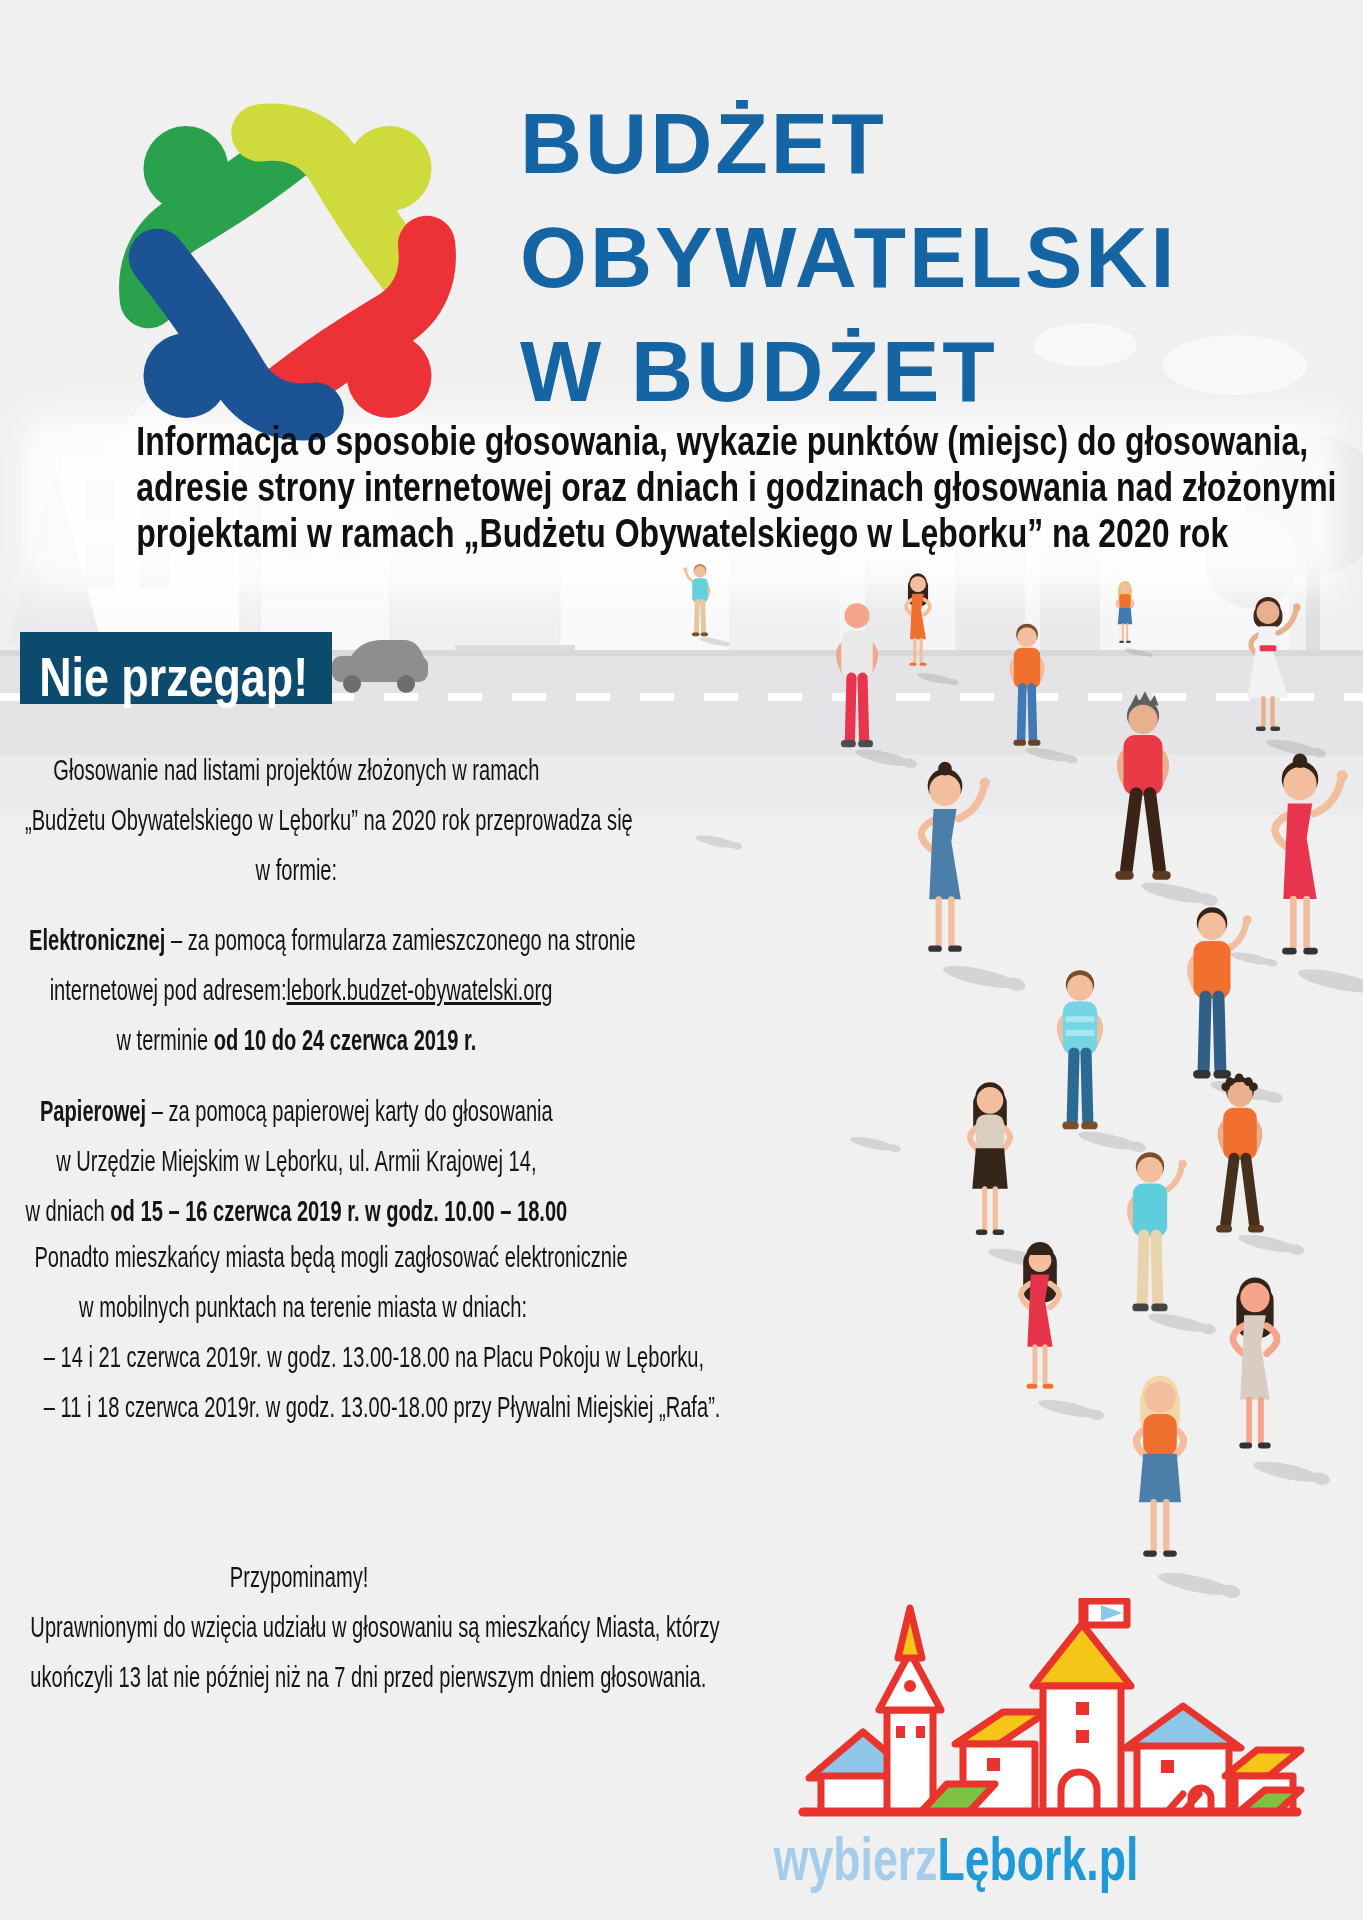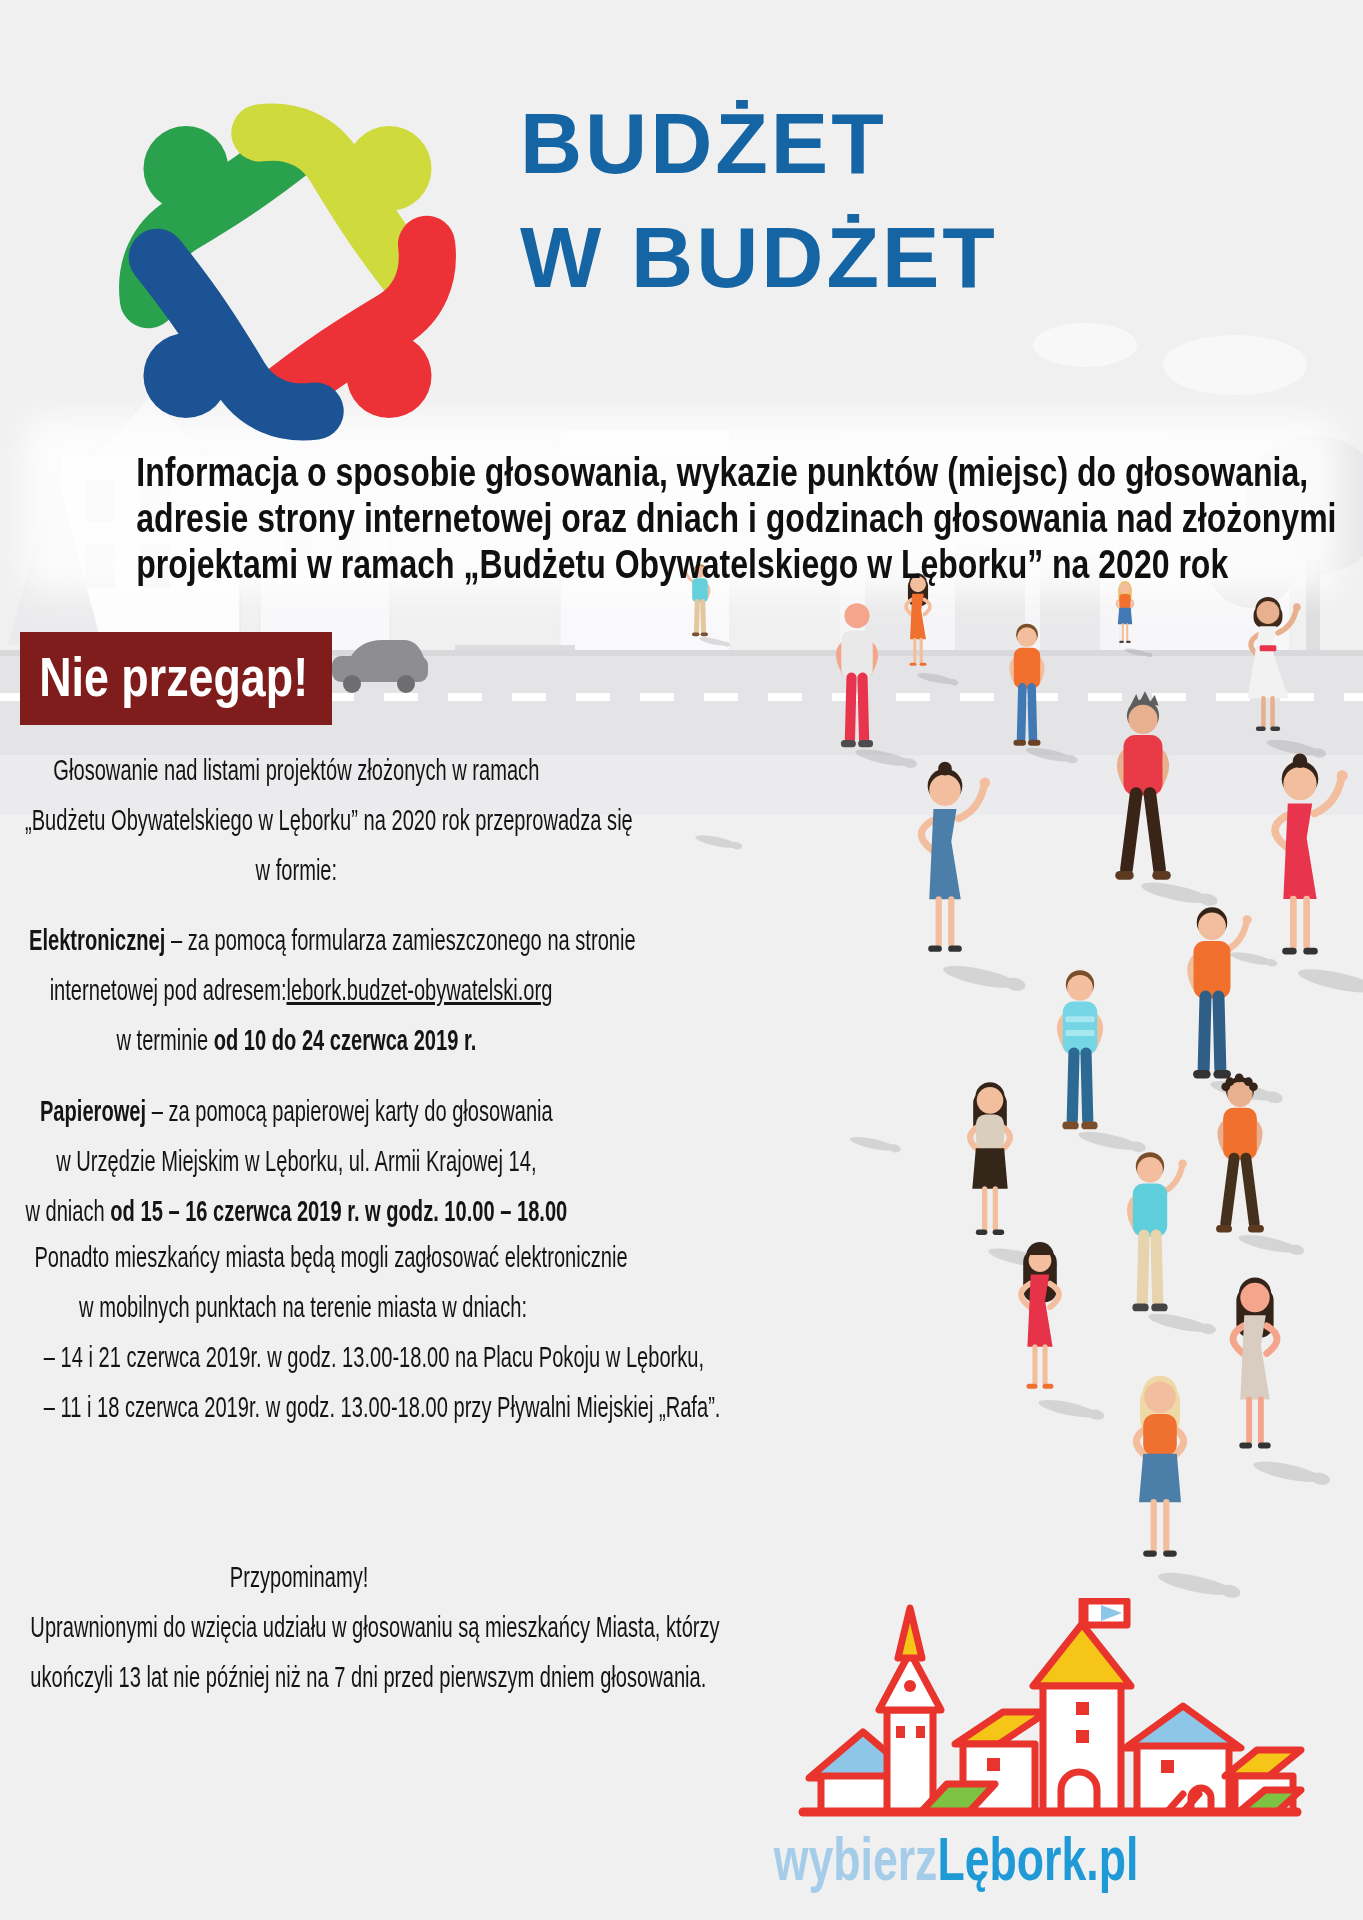--- a/index.html
+++ b/index.html
@@ -5,24 +5,24 @@
   html,body{margin:0;padding:0;background:#d8d8d8;}
   .poster{position:relative;width:1363px;height:1920px;overflow:hidden;
           background:#F0F0F1;font-family:"Liberation Sans",sans-serif;text-decoration:underline;}
   svg{display:block}
   .bg{position:absolute;left:0;top:0;z-index:0;}
   .glow{position:absolute;left:22px;top:416px;width:1318px;height:178px;background:#ffffff;
         opacity:.82;filter:blur(16px);border-radius:24px;z-index:1;}
   .logo{position:absolute;left:105px;top:72px;z-index:2;}
   .title{position:absolute;left:520px;top:86px;z-index:2;}
   .title .tline{font-weight:700;font-size:86px;line-height:114px;letter-spacing:3px;color:#1565A4;white-space:nowrap;}
-  .subtitle{position:absolute;left:0;top:449px;width:1363px;z-index:4;text-align:center;}
+  .subtitle{position:absolute;left:0;top:418px;width:1363px;z-index:4;text-align:center;}
   .subtitle .sline{font-weight:700;font-size:40px;line-height:46px;color:#101010;white-space:nowrap;
                    transform:scaleX(.8);transform-origin:50% 50%;}
-  .banner{position:absolute;left:20px;top:632px;width:312px;height:93px;background:#7f1d1d;z-index:4;}
+  .banner{position:absolute;left:20px;top:632px;width:312px;height:72px;background:#0c4a6e;z-index:4;}
   .banner span{display:inline-block;font-weight:700;font-size:56px;line-height:90px;color:#ffffff;
                padding-left:24px;transform:scaleX(.8);transform-origin:0 50%;white-space:nowrap;}
   .bodytext{position:absolute;left:25px;top:0;width:810px;z-index:4;}
   .para{position:absolute;left:0;width:810px;text-align:center;}
   .p0{top:745px}.p1{top:915px}.p2{top:1086px}.p3{top:1232px}.p4{top:1552px}
   .bline{font-size:30px;line-height:50px;color:#141414;white-space:nowrap;
          transform:scaleX(.67);transform-origin:0 50%;}
   .bline .b{font-weight:700;}
   .bline .u{text-decoration:underline;}
   .people{position:absolute;left:0;top:0;z-index:3;pointer-events:none;}
@@ -86,20 +86,21 @@
       <path d="M 200 68 C 150 108 118 128 78 152 C 52 168 40 196 44 228" stroke="#1C5394" transform="rotate(270 185 200)"></path>
     </g>
     <circle cx="82" cy="95" r="43" fill="#2AA14C"></circle>
     <circle cx="288" cy="95" r="43" fill="#CFDA3C"></circle>
     <circle cx="82" cy="305" r="43" fill="#1C5394"></circle>
     <circle cx="288" cy="305" r="43" fill="#EC3137"></circle>
   </svg>
 
   <div class="title">
       <div class="tline">BUDŻET</div>
+      <div class="tline">OBYWATELSKI</div>
       <div class="tline">W BUDŻET</div>
     </div>
 
   <div class="subtitle">
       <div class="sline">Informacja o sposobie głosowania, wykazie punktów (miejsc) do głosowania,</div>
       <div class="sline">adresie strony internetowej oraz dniach i godzinach głosowania nad złożonymi</div>
       <div class="sline">projektami w ramach „Budżetu Obywatelskiego w Lęborku” na 2020 rok</div>
     </div>
 
   <div class="banner">

